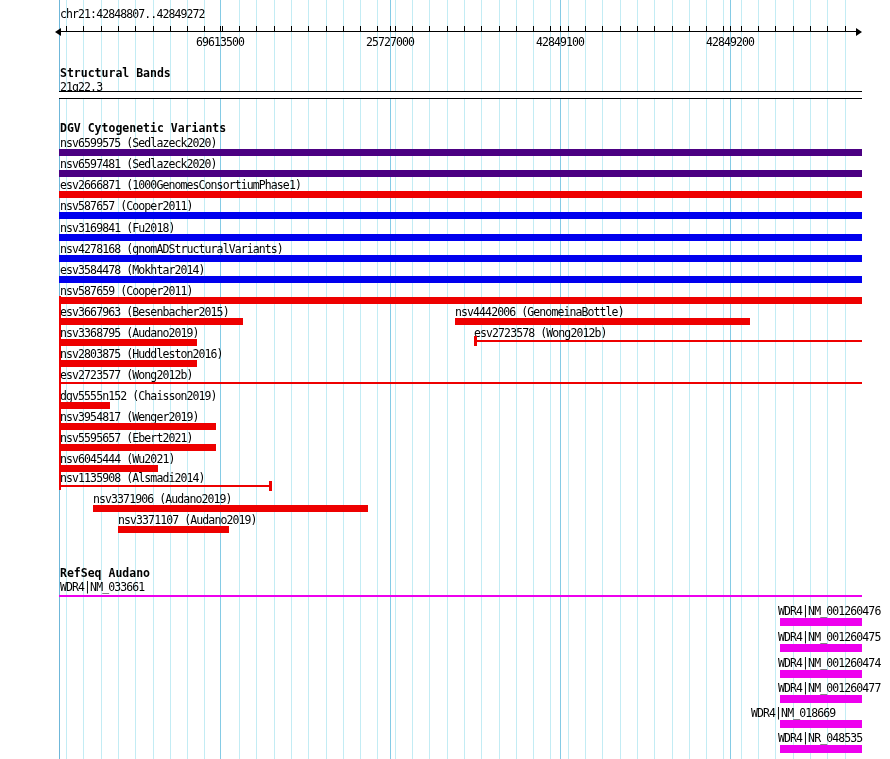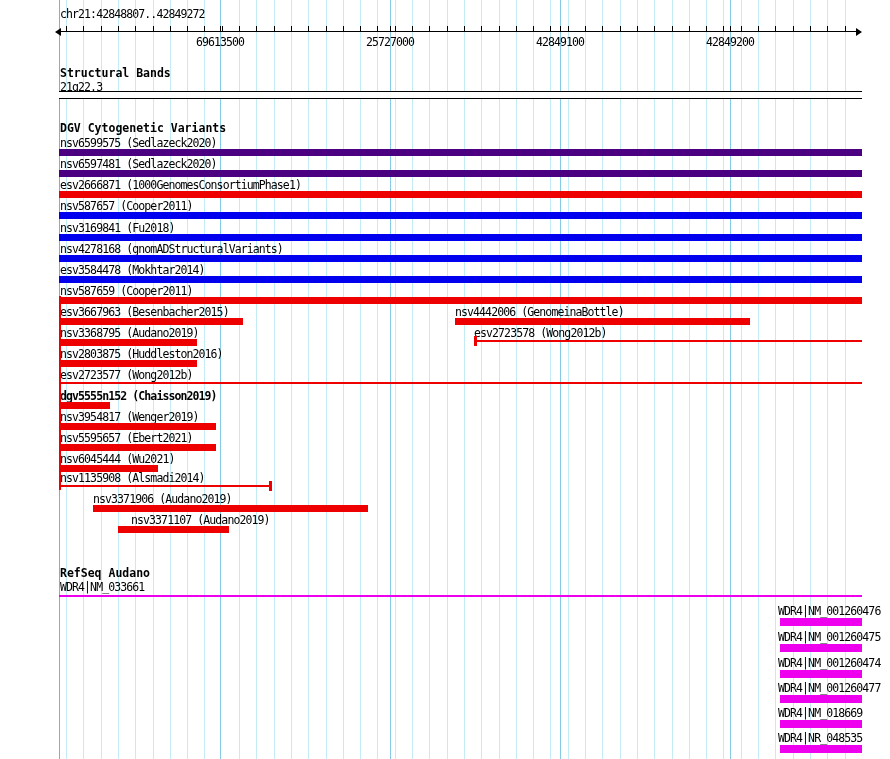--- a/index.html
+++ b/index.html
@@ -169,48 +169,48 @@
       <div class="bar" style="left: 455px; top: 318px; width: 295px; height: 7px; background: rgb(238, 0, 0);"></div>
       <div class="txt" style="left: 60px; top: 327px;">nsv3368795 (Audano2019)</div>
       <div class="bar" style="left: 59px; top: 339px; width: 138px; height: 7px; background: rgb(238, 0, 0);"></div>
       <div class="txt" style="left: 474px; top: 327px;">esv2723578 (Wong2012b)</div>
       <div class="bar" style="left: 474px; top: 340px; width: 388px; height: 2px; background: rgb(238, 0, 0);"></div>
       <div class="vline" style="left: 474px; top: 336px; width: 3px; height: 10px; background: rgb(238, 0, 0);"></div>
       <div class="txt" style="left: 60px; top: 348px;">nsv2803875 (Huddleston2016)</div>
       <div class="bar" style="left: 59px; top: 360px; width: 138px; height: 7px; background: rgb(238, 0, 0);"></div>
       <div class="txt" style="left: 60px; top: 369px;">esv2723577 (Wong2012b)</div>
       <div class="bar" style="left: 59px; top: 382px; width: 803px; height: 2px; background: rgb(238, 0, 0);"></div>
-      <div class="txt" style="left: 60px; top: 390px; font-weight: bold;">dgv5555n152 (Chaisson2019)</div>
+      <div class="txt" style="left: 60px; top: 390px;">dgv5555n152 (Chaisson2019)</div>
       <div class="bar" style="left: 59px; top: 402px; width: 51px; height: 7px; background: rgb(238, 0, 0);"></div>
       <div class="txt" style="left: 60px; top: 411px;">nsv3954817 (Wenger2019)</div>
       <div class="bar" style="left: 59px; top: 423px; width: 157px; height: 7px; background: rgb(238, 0, 0);"></div>
       <div class="txt" style="left: 60px; top: 432px;">nsv5595657 (Ebert2021)</div>
       <div class="bar" style="left: 59px; top: 444px; width: 157px; height: 7px; background: rgb(238, 0, 0);"></div>
       <div class="txt" style="left: 60px; top: 453px;">nsv6045444 (Wu2021)</div>
       <div class="bar" style="left: 59px; top: 465px; width: 99px; height: 7px; background: rgb(238, 0, 0);"></div>
       <div class="txt" style="left: 60px; top: 472px;">nsv1135908 (Alsmadi2014)</div>
       <div class="bar" style="left: 59px; top: 485px; width: 212px; height: 2px; background: rgb(238, 0, 0);"></div>
       <div class="vline" style="left: 269px; top: 481px; width: 3px; height: 10px; background: rgb(238, 0, 0);"></div>
       <div class="txt" style="left: 93px; top: 493px;">nsv3371906 (Audano2019)</div>
       <div class="bar" style="left: 93px; top: 505px; width: 275px; height: 7px; background: rgb(238, 0, 0);"></div>
-      <div class="txt" style="left: 131px; top: 514px;">nsv3371107 (Audano2019)</div>
+      <div class="txt" style="left: 118px; top: 514px;">nsv3371107 (Audano2019)</div>
       <div class="bar" style="left: 118px; top: 526px; width: 111px; height: 7px; background: rgb(238, 0, 0);"></div>
       <div class="vline" style="left: 59px; top: 296px; width: 2px; height: 194px; background: rgb(238, 0, 0);"></div>
     </div>
 
   <div class="txt hdr" style="left:60px; top:567px;">RefSeq Audano</div>
   <div class="txt" style="left:60px; top:581px;">WDR4|NM_033661</div>
   <div id="refseq-layer">
       <div class="bar" style="left: 59px; top: 595px; width: 803px; height: 2px; background: rgb(238, 0, 238);"></div>
       <div class="txt" style="left: 778px; top: 605px;">WDR4|NM_001260476</div>
       <div class="bar" style="left: 780px; top: 618px; width: 82px; height: 8px; background: rgb(238, 0, 238);"></div>
       <div class="txt" style="left: 778px; top: 631px;">WDR4|NM_001260475</div>
       <div class="bar" style="left: 780px; top: 644px; width: 82px; height: 8px; background: rgb(238, 0, 238);"></div>
       <div class="txt" style="left: 778px; top: 657px;">WDR4|NM_001260474</div>
       <div class="bar" style="left: 780px; top: 670px; width: 82px; height: 8px; background: rgb(238, 0, 238);"></div>
       <div class="txt" style="left: 778px; top: 682px;">WDR4|NM_001260477</div>
       <div class="bar" style="left: 780px; top: 695px; width: 82px; height: 8px; background: rgb(238, 0, 238);"></div>
-      <div class="txt" style="left: 778px; top: 707px;">WDR4|NM_018669</div>
+      <div class="txt" style="left: 751px; top: 707px;">WDR4|NM_018669</div>
       <div class="bar" style="left: 780px; top: 720px; width: 82px; height: 8px; background: rgb(238, 0, 238);"></div>
       <div class="txt" style="left: 778px; top: 732px;">WDR4|NR_048535</div>
       <div class="bar" style="left: 780px; top: 745px; width: 82px; height: 8px; background: rgb(238, 0, 238);"></div>
     </div>
 </div>
 
 </body></html>

